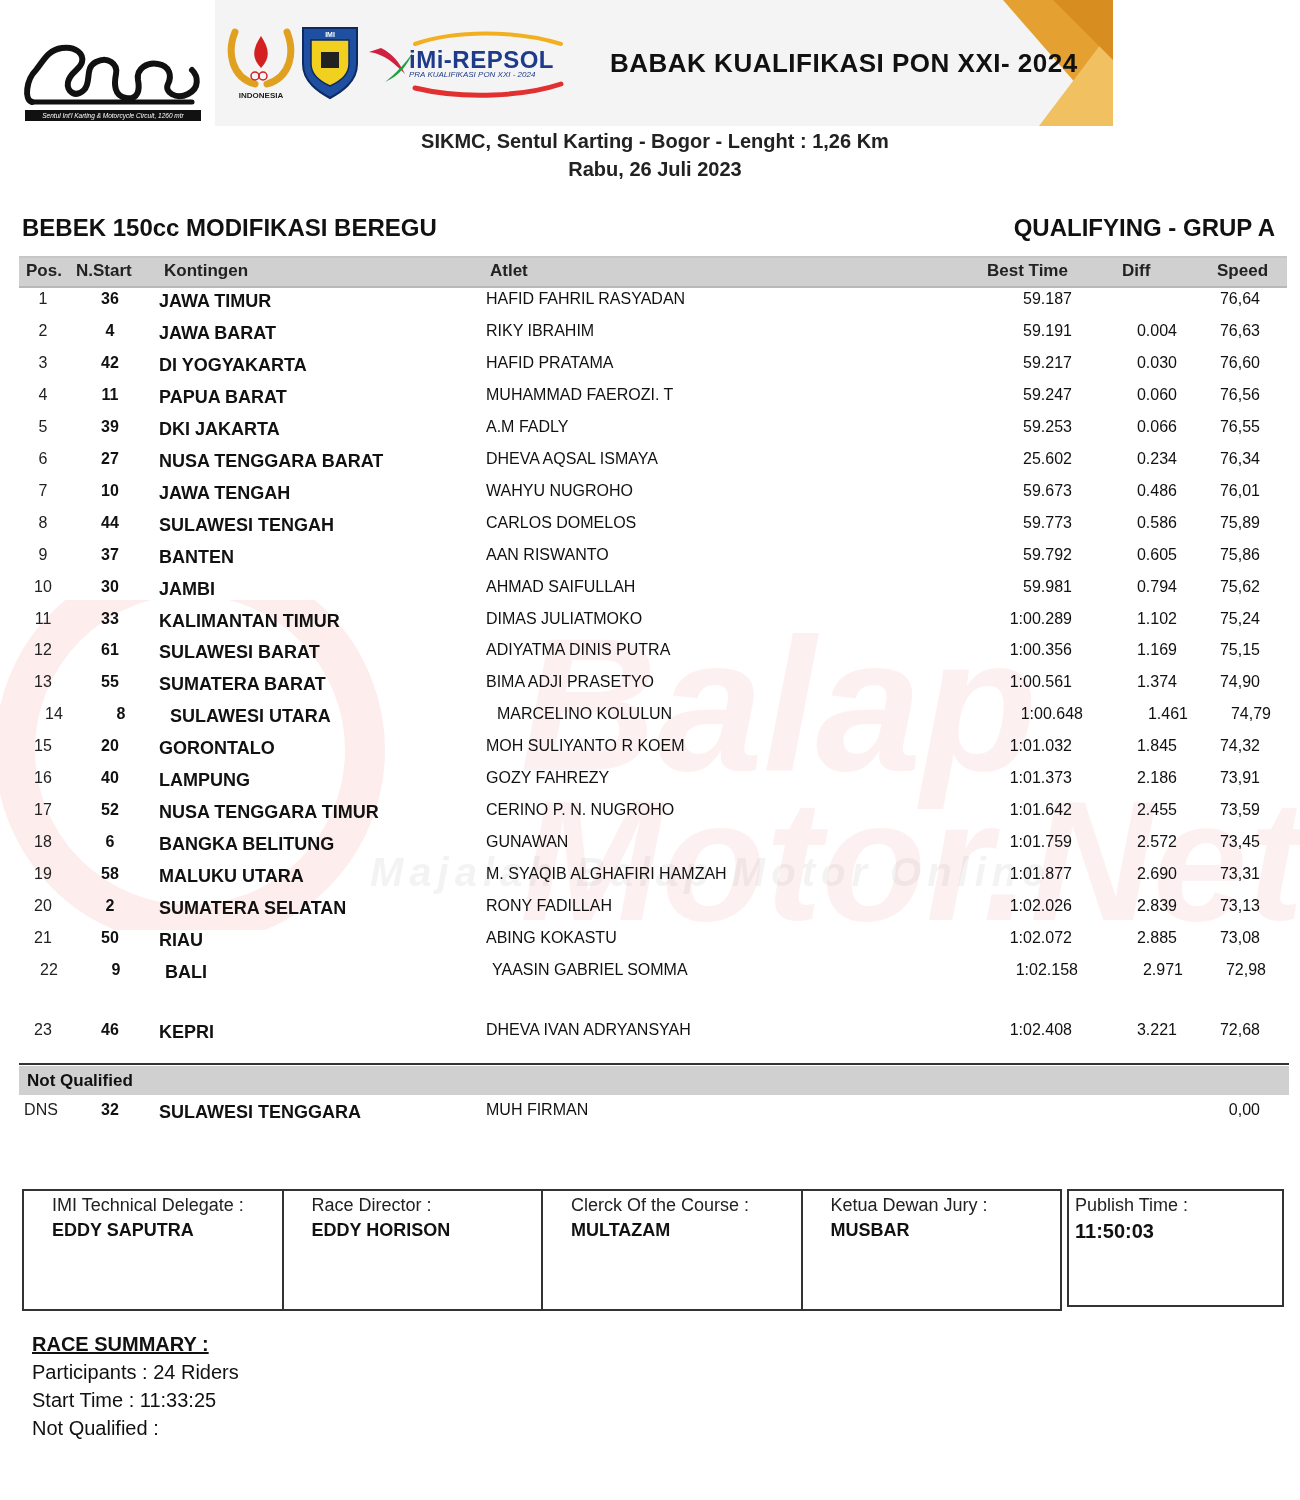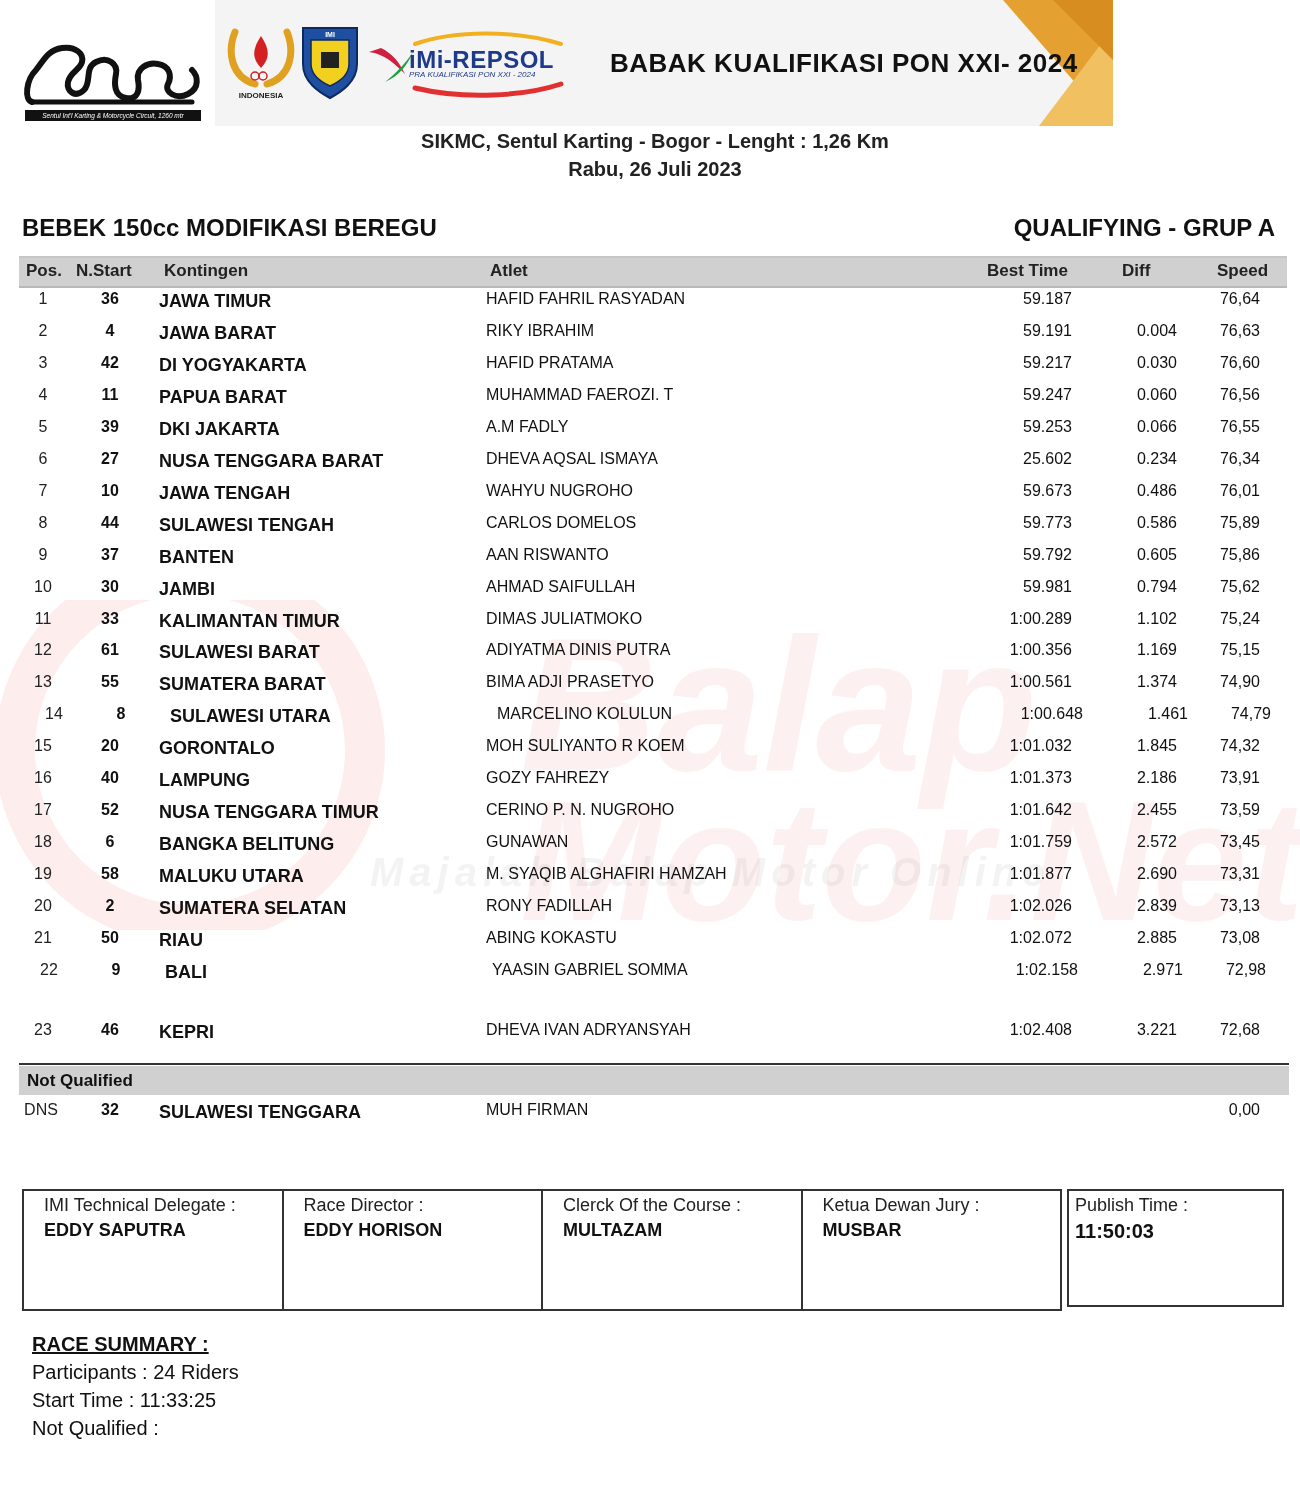--- a/index.html
+++ b/index.html
@@ -59,21 +59,21 @@
   .c-speed { right: 40px; text-align: right; }
 
   .nq-rule { position: absolute; left: 19px; top: 1063px; width: 1270px; height: 2px; background: #333; }
   .nq-head { position: absolute; left: 19px; top: 1066px; width: 1270px; height: 29px; background: #d0d0d0; }
   .nq-label { position: absolute; left: 8px; top: 5px; font-size: 17px; font-weight: bold; }
   .nq-row { position: absolute; left: 0; top: 1097px; width: 1300px; height: 32px; }
 
   
   .officials { position: absolute; left: 22px; top: 1189px; height: 118px; width: 1036px;
                border: 2px solid #333; display: flex; }
-  .off-box { flex: 1; border-right: 2px solid #333; padding: 4px 20px; position: relative; }
+  .off-box { flex: 1; border-right: 2px solid #333; padding: 4px 28px; position: relative; }
   .off-box:last-child { border-right: none; }
   .off-label { font-size: 18px; color: #222; }
   .off-name { font-size: 18px; font-weight: bold; margin-top: 4px; }
   .publish { position: absolute; left: 1067px; top: 1189px; width: 217px; height: 118px;
              border: 2px solid #333; padding: 4px 6px; box-sizing: border-box; }
   .publish .off-name { font-size: 20px; }
 
   
   .summary { position: absolute; left: 32px; top: 1330px; font-size: 20px; line-height: 28px; color: #111; }
   .summary-title { font-weight: bold; text-decoration: underline; }

